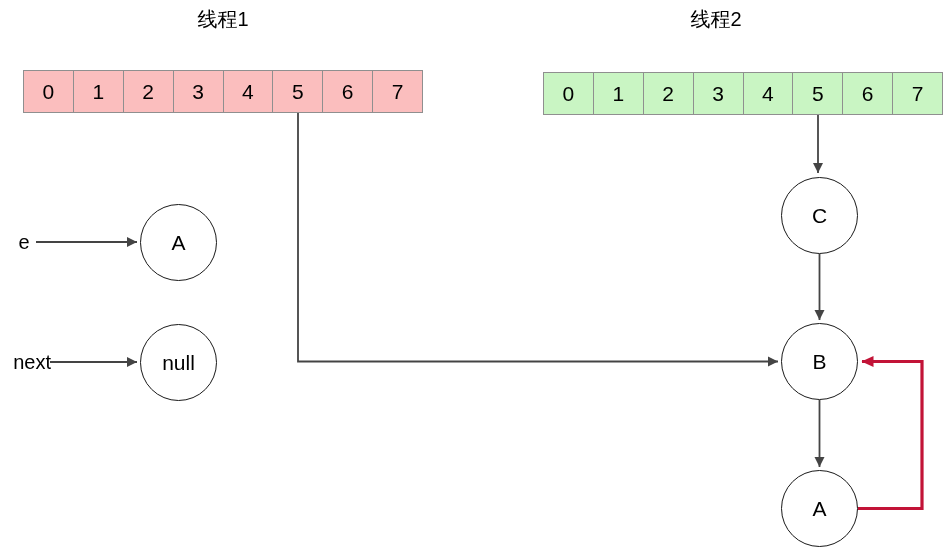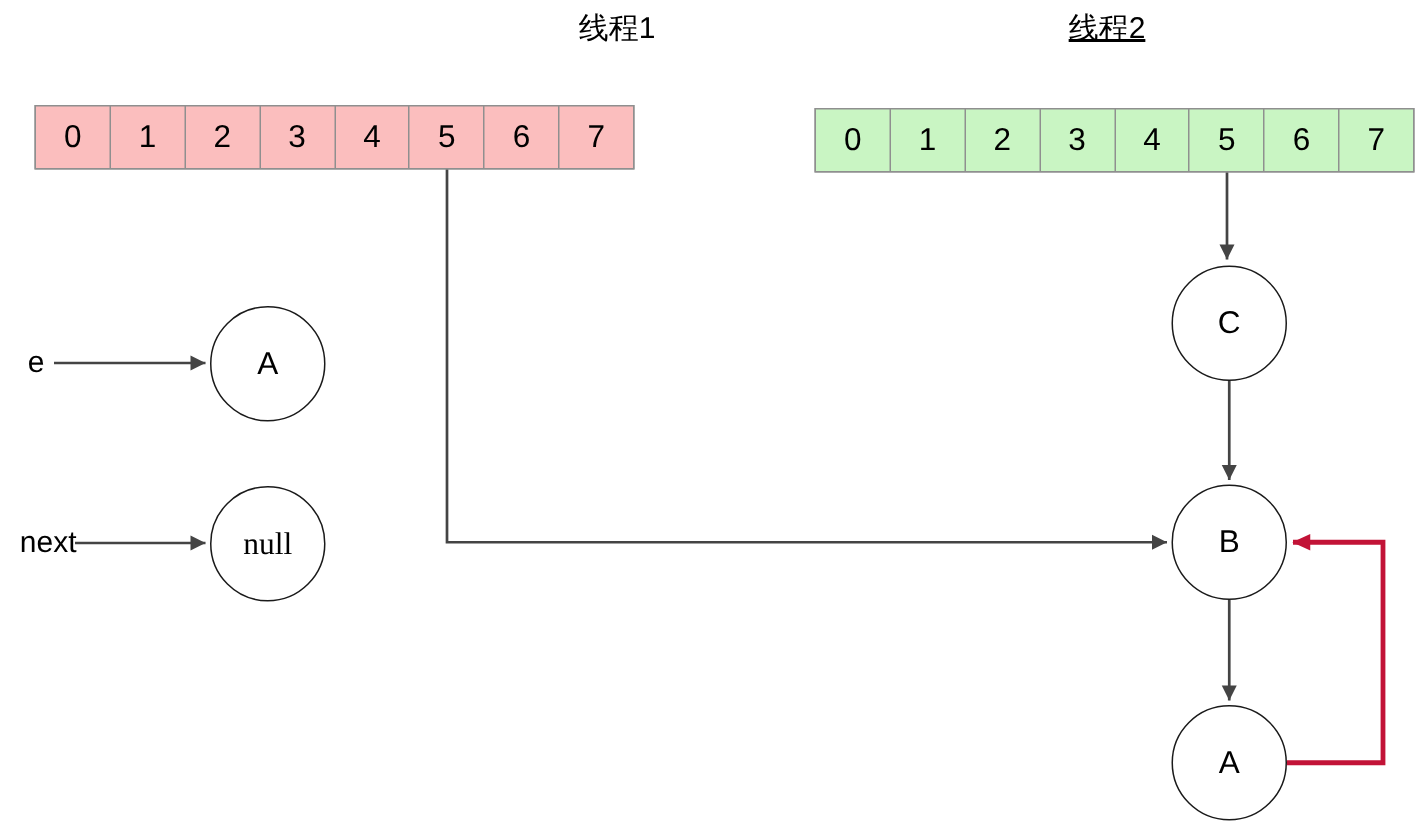--- a/index.html
+++ b/index.html
@@ -23,22 +23,22 @@
   }
   .title {
     position: absolute;
     top: 6px;
     width: 400px;
     text-align: center;
     font-size: 20px;
     line-height: 26px;
     color: #000000;
   }
-  .title.t1 { left: 37px; text-align: right; }
-  .title.t2 { left: 538px; text-decoration: underline; }
+  .title.t1 { left: 23px; }
+  .title.t2 { left: 516px; }
   .array {
     position: absolute;
     display: grid;
     grid-template-columns: repeat(8, 1fr);
     gap: 1px;
     background: #8f8f8f;           
     border: 1px solid #8f8f8f;
     box-sizing: border-box;
     width: 400px;
     height: 43px;
@@ -62,21 +62,21 @@
     border: 1.5px solid #1a1a1a;
     border-radius: 50%;
     background: #ffffff;
     display: flex;
     align-items: center;
     justify-content: center;
     font-size: 21px;
     color: #000000;
   }
   .node.a1   { left: 140px; top: 204px; }
-  .node.null { left: 140px; top: 324px; font-family: Liberation Serif, serif; }
+  .node.null { left: 140px; top: 324px; }
   .node.c    { left: 781px; top: 177px; }
   .node.b    { left: 781px; top: 323px; }
   .node.a2   { left: 781px; top: 470px; }
   .ptr-label {
     position: absolute;
     font-size: 20px;
     line-height: 22px;
     color: #000000;
     text-align: center;
   }

